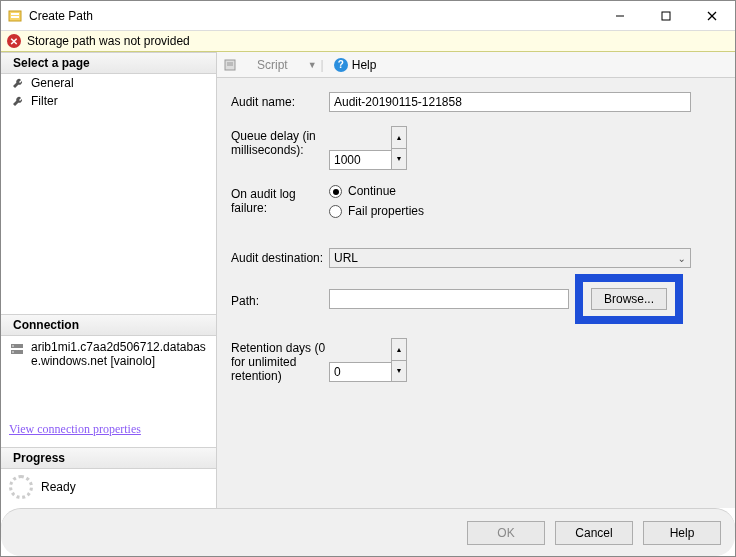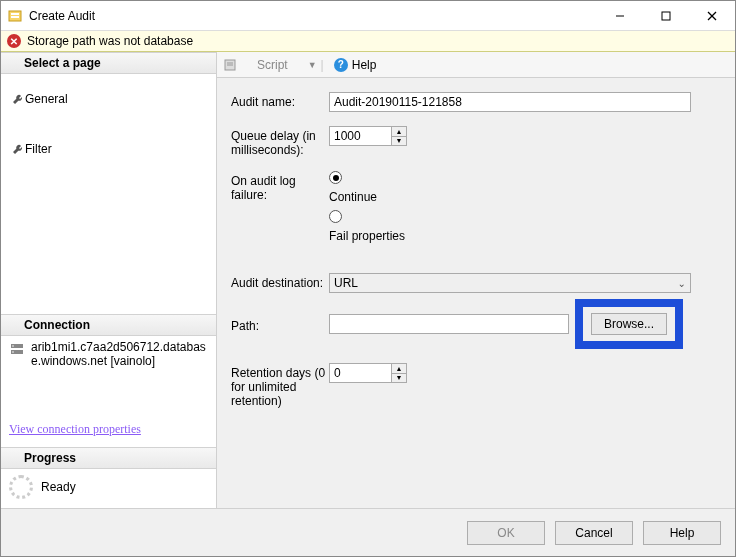--- a/index.html
+++ b/index.html
@@ -59,25 +59,25 @@
     width: 216px;
     display: flex;
     flex-direction: column;
     background: #fff;
     border-right: 1px solid #d0d0d0;
   }
   .section-head {
     background: linear-gradient(#f7f7f7, #e9e9e9);
     border-top: 1px solid #d2d2d2;
     border-bottom: 1px solid #d2d2d2;
-    padding: 3px 23px;
+    padding: 3px 12px;
     font-weight: bold;
   }
   .left .pages { flex: 0 0 auto; height: 240px; }
-  .page-item { display:flex; align-items:flex-end; padding: 18px 10px; }
+  .page-item { display:flex; align-items:flex-end; gap:6px; padding: 2px 10px; }
   .page-item .wrench { width:14px; height:14px; }
   .left .spacer { flex: 1; }
   .left .conn-body { padding: 4px 8px; display:flex; gap:6px; }
   .left .conn-body .server-icon { width:16px; height:16px; flex-shrink:0; margin-top:1px;}
   .conn-text { word-break: break-all; font-size:12px; line-height:14px;}
   .view-link { color: #8b5cf6; text-decoration: underline; padding: 10px 8px; display:inline-block;font-family:Liberation Serif, serif;}
   .progress-body { display:flex; align-items:center; gap:8px; padding:6px 8px; }
   .progress-spinner {
     width: 24px; height:24px; border: 3px dotted #ccc; border-radius:50%;
   }
@@ -108,26 +108,26 @@
   }
   .form-row { display:flex; align-items:flex-start; margin-bottom: 14px; }
   .form-label { width: 98px; padding-top:3px; }
   .form-control { flex:1; }
   input[type=text].wide {
     width: 362px; height: 20px; border:1px solid #aaa; padding:1px 4px; font-family:inherit; font-size:12px;
     background:#fff;
   }
   .spinwrap { display:inline-flex; align-items:stretch; }
   .spinwrap input {
-    width: 62px; height:20px; border:1px solid #aaa; border-right:none; padding:1px 4px; font-size:12px;
+    width: 62px; height:20px; border:1px solid #aaa; border-right:none; padding:1px 4px; font-size:12px;margin-top:24px;
   }
   .spinbtns { display:flex; flex-direction:column; border:1px solid #aaa; width:16px; background:#efefef;}
   .spinbtns div { flex:1; display:flex; align-items:center; justify-content:center; font-size:7px; line-height:7px; }
   .spinbtns div:first-child { border-bottom:1px solid #aaa; }
-  .radio-row { display:flex; align-items:flex-start; gap:6px; margin-bottom:6px;flex-direction:column;}
+  .radio-row { display:flex; align-items:flex-end; gap:6px; margin-bottom:6px;}
   .radio {
     width:13px;height:13px;border:1px solid #555;border-radius:50%;display:flex;align-items:center;justify-content:center;background:#fff;
   }
   .radio.checked::after{content:"";width:6px;height:6px;background:#000;border-radius:50%;}
   .dest-select {
     width: 362px; height:20px; border:1px solid #aaa; background:#efefef;
     display:flex; align-items:center; justify-content:space-between; padding:0 4px;
   }
   .dest-select .chev { font-size:10px; color:#555;}
   .path-row { display:flex; gap:0; align-items:center; }
@@ -142,20 +142,21 @@
   .browse-btn {
     width: 76px; height:22px; border:1px solid #aaa; background:#e9e9e9;
     display:flex;align-items:center;justify-content:center;
   }
   .footer {
     height: 48px;
     border-top: 1px solid #d0d0d0;
     display:flex; align-items:center; justify-content:flex-end; gap:10px;
     padding: 0 14px;
     background:#f0f0f0;
+    border-radius:20px;
   }
   .footer .btn {
     width: 78px; height:24px; border:1px solid #adadad; background:#e9e9e9;
     display:flex;align-items:center;justify-content:center;
   }
   .footer .btn.disabled { color:#8a8a8a; }
   .icon-svg { display:block; }
 </style>
 </head>
 <body>
@@ -163,21 +164,21 @@
 <div class="window">
 
   <div class="titlebar">
     <span class="title-icon">
       <svg class="icon-svg" width="16" height="16">
           <rect x="2" y="3" width="12" height="10" fill="#f7d56a" stroke="#c79b1c"></rect>
           <rect x="4" y="5" width="8" height="2" fill="#fff"></rect>
           <rect x="4" y="8" width="8" height="2" fill="#fff"></rect>
         </svg>
     </span>
-    <span class="title">Create Audit</span>
+    <span class="title">Create Path</span>
     <div class="winbtns">
       <div class="winbtn">
         <svg width="10" height="10">
             <line x1="1" y1="5" x2="9" y2="5" stroke="#000" stroke-width="1"></line>
           </svg>
       </div>
       <div class="winbtn">
         <svg width="10" height="10">
             <rect x="1" y="1" width="8" height="8" fill="none" stroke="#000" stroke-width="1"></rect>
           </svg>
@@ -186,21 +187,21 @@
         <svg width="10" height="10">
             <line x1="1" y1="1" x2="9" y2="9" stroke="#000" stroke-width="1.2"></line>
             <line x1="9" y1="1" x2="1" y2="9" stroke="#000" stroke-width="1.2"></line>
           </svg>
       </div>
     </div>
   </div>
 
   <div class="errorbar">
     <span class="err-icon">✕</span>
-    <span>Storage path was not database</span>
+    <span>Storage path was not provided</span>
   </div>
 
   <div class="body">
 
     <div class="left">
       <div class="section-head">Select a page</div>
       <div class="pages">
         <div class="page-item">
           <span class="wrench">
             <svg width="14" height="14">

